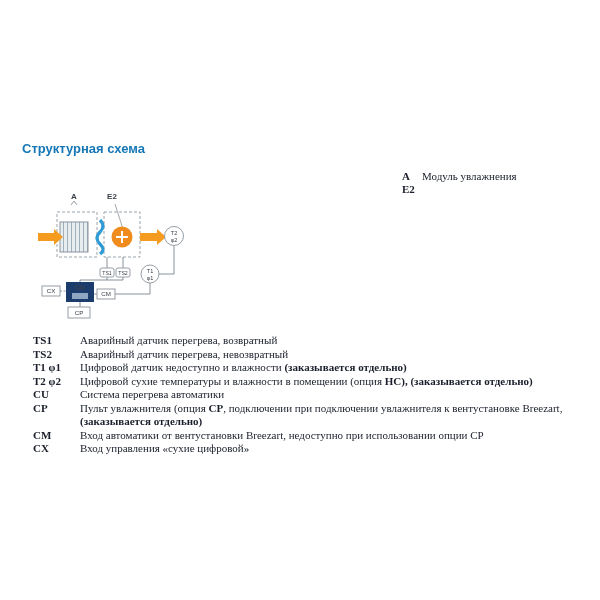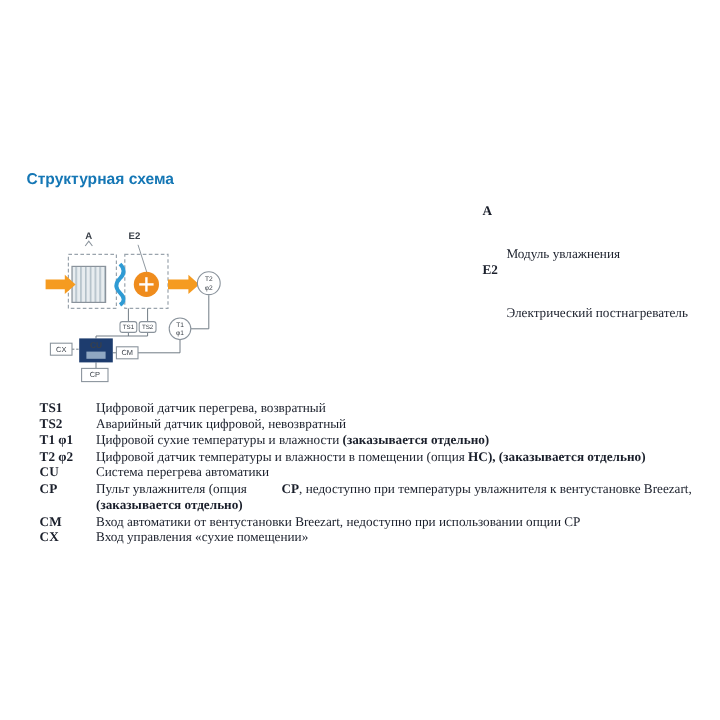--- a/index.html
+++ b/index.html
@@ -7,21 +7,21 @@
     position:relative;width:584px;height:600px;background:#ffffff;overflow:hidden;
     font-family:"Liberation Serif",serif;color:#1a1f2b;
   }
   .title{
     position:absolute;left:22px;top:141px;margin:0;
     font-family:"Liberation Sans",sans-serif;font-size:13px;font-weight:bold;color:#1577b5;
   }
   .top-legend{position:absolute;left:402px;top:170px;font-size:11px;line-height:13px;}
   .tl-row{display:flex;}
   .tl-term{font-weight:bold;flex:0 0 20px;}
-  .tl-desc{white-space:nowrap;margin-top:36px;}
+  .tl-desc{white-space:nowrap;}
   .diagram{position:absolute;left:30px;top:190px;}
   .legend{position:absolute;left:33px;top:334px;width:545px;font-size:11px;line-height:13.5px;}
   .lrow{display:flex;}
   .lterm{font-weight:bold;flex:0 0 47px;}
   .ldef{flex:1;}
   svg text{font-family:"Liberation Sans",sans-serif;fill:#3a4049;}
 </style>
 </head>
 <body>
 
@@ -29,21 +29,20 @@
 
   <h1 class="title">Структурная схема</h1>
 
   <div class="top-legend">
     <div class="tl-row">
       <span class="tl-term">A</span>
       <span class="tl-desc">Модуль увлажнения</span>
     </div>
     <div class="tl-row">
       <span class="tl-term">E2</span>
-      <span class="tl-desc">Электрический постнагреватель</span>
     </div>
   </div>
 
   <svg class="diagram" width="175" height="140" viewBox="0 0 175 140">
     <defs>
       <pattern id="hatch" width="4" height="4" patternUnits="userSpaceOnUse">
         <rect width="4" height="4" fill="#e8edf0"></rect>
         <line x1="1.5" y1="0" x2="1.5" y2="4" stroke="#9fb0ba" stroke-width="1"></line>
       </pattern>
     </defs>
@@ -95,45 +94,45 @@
     <text x="21" y="103" font-size="6.2" text-anchor="middle">CX</text>
     <rect x="67" y="99" width="18" height="10" fill="#ffffff" stroke="#8a939c" stroke-width="0.9"></rect>
     <text x="76" y="106" font-size="6.2" text-anchor="middle">CM</text>
     <rect x="38" y="117" width="22" height="11" fill="#ffffff" stroke="#8a939c" stroke-width="0.9"></rect>
     <text x="49" y="124.5" font-size="6.2" text-anchor="middle">CP</text>
   </svg>
 
   <div class="legend" id="legend-list">
       <div class="lrow">
         <span class="lterm">TS1</span>
-        <span class="ldef"><span>Цифровой датчик перегрева, возвратный</span></span>
+        <span class="ldef"><span>Аварийный датчик перегрева, возвратный</span></span>
       </div>
       <div class="lrow">
         <span class="lterm">TS2</span>
-        <span class="ldef"><span>Аварийный датчик цифровой, невозвратный</span></span>
+        <span class="ldef"><span>Аварийный датчик перегрева, невозвратный</span></span>
       </div>
       <div class="lrow">
         <span class="lterm">T1 φ1</span>
-        <span class="ldef"><span>Цифровой сухие температуры и влажности </span><span style="font-weight: bold;">(заказывается отдельно)</span></span>
+        <span class="ldef"><span>Цифровой датчик недоступно и влажности </span><span style="font-weight: bold;">(заказывается отдельно)</span></span>
       </div>
       <div class="lrow">
         <span class="lterm">T2 φ2</span>
-        <span class="ldef"><span>Цифровой датчик температуры и влажности в помещении (опция </span><span style="font-weight: bold;">НС), (заказывается отдельно)</span></span>
+        <span class="ldef"><span>Цифровой сухие температуры и влажности в помещении (опция </span><span style="font-weight: bold;">НС), (заказывается отдельно)</span></span>
       </div>
       <div class="lrow">
         <span class="lterm">CU</span>
         <span class="ldef"><span>Система перегрева автоматики</span></span>
       </div>
       <div class="lrow">
         <span class="lterm">CP</span>
-        <span class="ldef"><span>Пульт увлажнителя (опция </span><span style="font-weight: bold; margin-left: 26px;">СР</span><span>, недоступно при температуры увлажнителя к вентустановке Breezart,</span><br><span style="font-weight: bold;">(заказывается отдельно)</span></span>
+        <span class="ldef"><span>Пульт увлажнителя (опция </span><span style="font-weight: bold;">СР</span><span>, подключении при подключении увлажнителя к вентустановке Breezart,</span><br><span style="font-weight: bold;">(заказывается отдельно)</span></span>
       </div>
       <div class="lrow">
         <span class="lterm">CM</span>
         <span class="ldef"><span>Вход автоматики от вентустановки Breezart, недоступно при использовании опции СР</span></span>
       </div>
       <div class="lrow">
         <span class="lterm">CX</span>
-        <span class="ldef"><span>Вход управления «сухие помещении»</span></span>
+        <span class="ldef"><span>Вход управления «сухие цифровой»</span></span>
       </div>
     </div>
 
 </div>
 
 </body></html>

